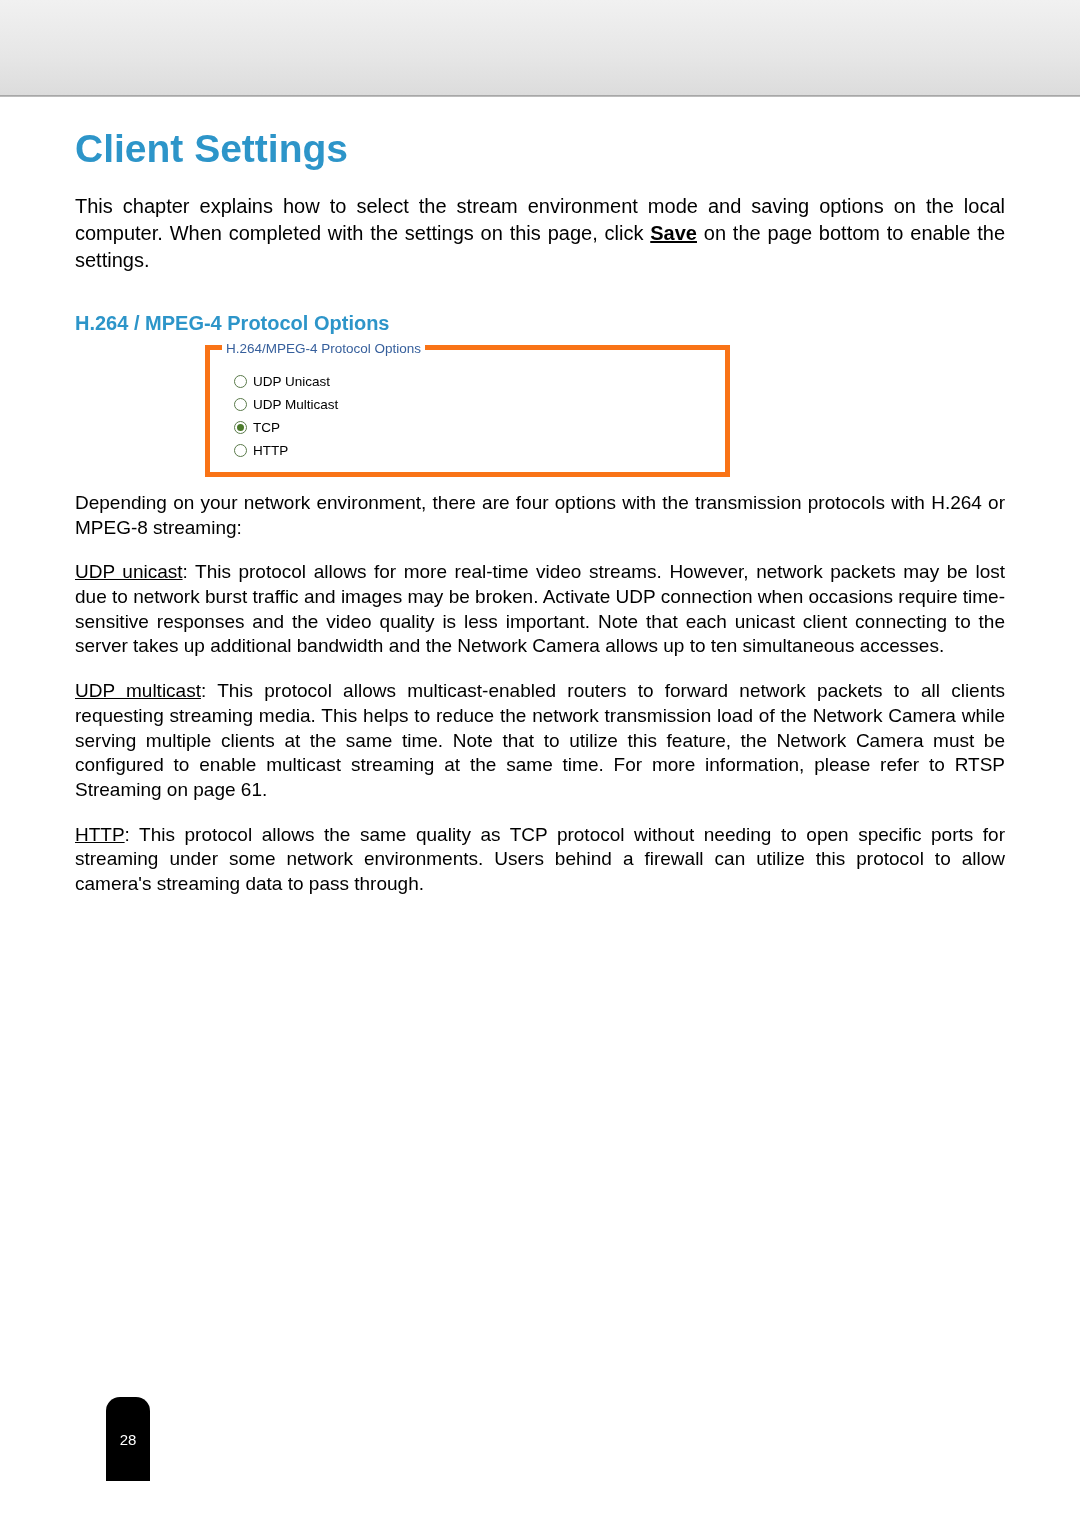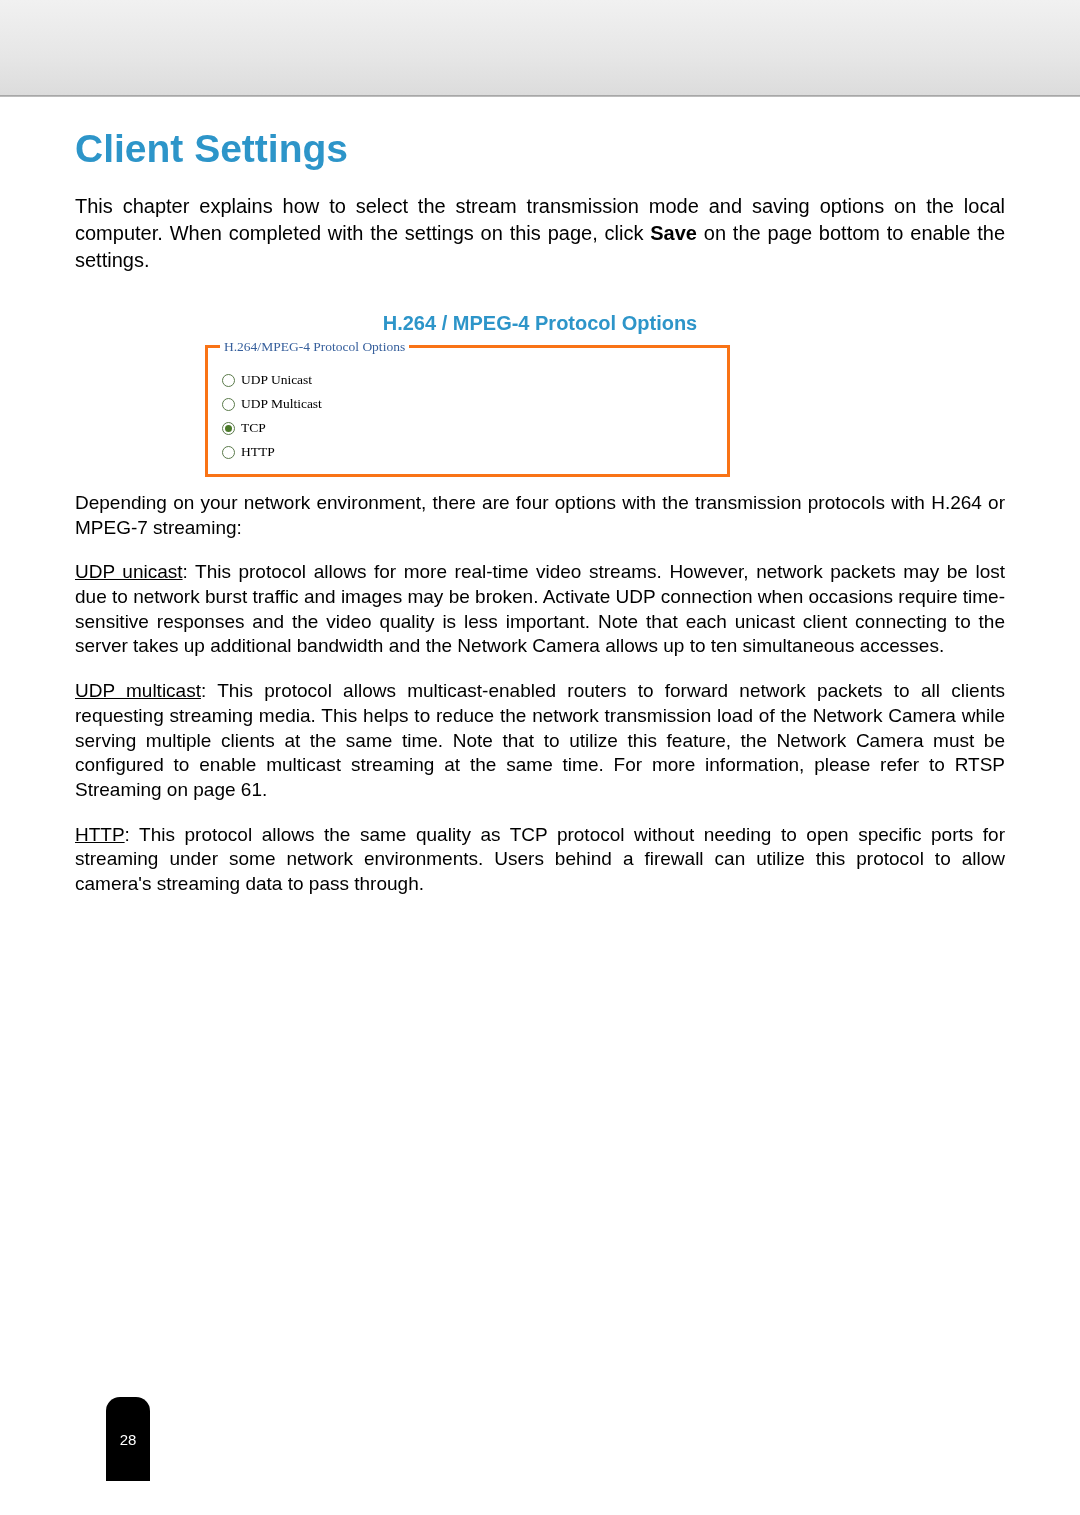--- a/index.html
+++ b/index.html
@@ -33,37 +33,36 @@
     font-size: 39px;
     font-weight: bold;
     margin: 0 0 22px 0;
   }
   .intro {
     font-size: 20px;
     line-height: 1.35;
     text-align: justify;
     margin-bottom: 38px;
   }
-  .intro b { font-weight: bold; }
+  .intro b { font-weight: bold; text-decoration: underline; }
   h3.section {
     color: #2d95c9;
     font-size: 20px;
     font-weight: bold;
     margin: 0 0 10px 0;
-    text-align: center;
   }
   .fieldset-img {
     margin: 0 0 14px 130px;
     width: 525px;
   }
   .fs-box {
-    border: 3px solid #f97316;
+    border: 5px solid #f97316;
     position: relative;
-    padding: 20px 14px 10px 14px;
-    font-family: Liberation Serif, serif;
+    padding: 20px 14px 10px 24px;
+    font-family: Liberation Sans, sans-serif;
   }
   .fs-legend {
     position: absolute;
     top: -9px;
     left: 12px;
     background: #fff;
     padding: 0 4px;
     font-size: 13.5px;
     color: #365f9c;
   }
@@ -121,21 +120,21 @@
 <div class="page">
 
   <div class="top-band"></div>
   <div class="divider-line"></div>
 
   <div class="content">
 
     <h1 class="title">Client Settings</h1>
 
     <p class="intro">
-      <span>This chapter explains how to select the stream transmission mode and saving options on the local computer. When completed with the settings on this page, click </span><b>Save</b><span> on the page bottom to enable the settings.</span>
+      <span>This chapter explains how to select the stream environment mode and saving options on the local computer. When completed with the settings on this page, click </span><b>Save</b><span> on the page bottom to enable the settings.</span>
     </p>
 
     <h3 class="section">H.264 / MPEG-4 Protocol Options</h3>
 
     <div class="fieldset-img">
       <div class="fs-box">
         <span class="fs-legend">H.264/MPEG-4 Protocol Options</span>
 
         <div class="opt-row">
           <span class="radio"></span>
@@ -149,21 +148,21 @@
           <span class="radio checked"></span>
           <span>TCP</span>
         </div>
         <div class="opt-row">
           <span class="radio"></span>
           <span>HTTP</span>
         </div>
       </div>
     </div>
 
-    <p class="body-para">Depending on your network environment, there are four options with the transmission protocols with H.264 or MPEG-7 streaming:</p>
+    <p class="body-para">Depending on your network environment, there are four options with the transmission protocols with H.264 or MPEG-8 streaming:</p>
 
     <p class="body-para">
       <span class="u">UDP unicast</span><span>: This protocol allows for more real-time video streams. However, network packets may be lost due to network burst traffic and images may be broken. Activate UDP connection when occasions require time-sensitive responses and the video quality is less important. Note that each unicast client connecting to the server takes up additional bandwidth and the Network Camera allows up to ten simultaneous accesses.</span>
     </p>
 
     <p class="body-para">
       <span class="u">UDP multicast</span><span>: This protocol allows multicast-enabled routers to forward network packets to all clients requesting streaming media. This helps to reduce the network transmission load of the Network Camera while serving multiple clients at the same time. Note that to utilize this feature, the Network Camera must be configured to enable multicast streaming at the same time. For more information, please refer to RTSP Streaming on page 61.</span>
     </p>
 
 

